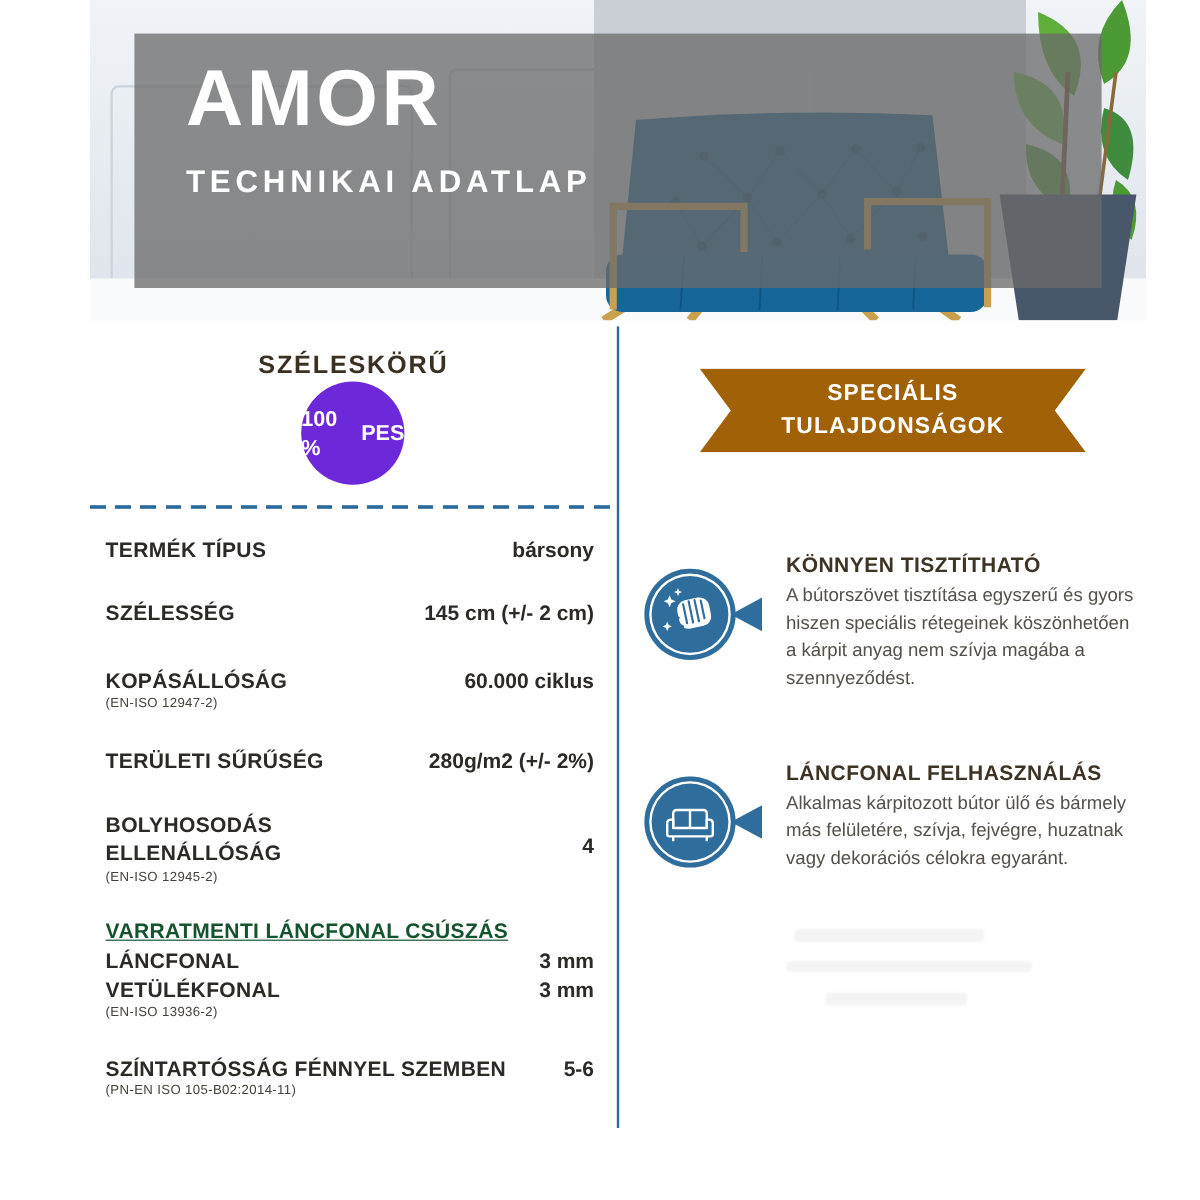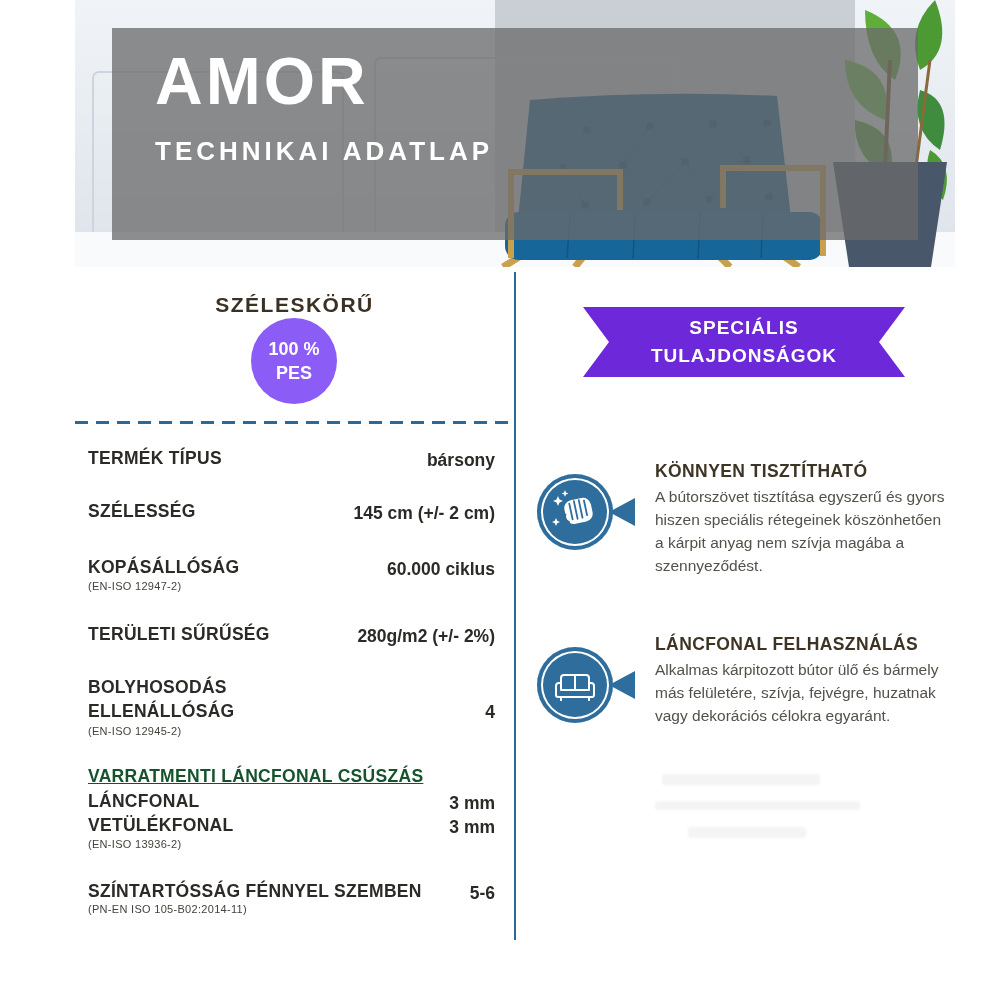--- a/index.html
+++ b/index.html
@@ -15,30 +15,30 @@
   .subtitle{margin-top:22px;font-size:26px;font-weight:700;color:#ffffff;letter-spacing:4px;}
   
   .v-divider{position:absolute;left:514px;top:272px;width:2px;height:676px;background:#2a6a9b;}
   .h-dashed{position:absolute;left:75px;top:421px;width:439px;height:3px;
             background:repeating-linear-gradient(90deg,#2a6a9b 0 13px,transparent 13px 21px);}
   .h-bottom{position:absolute;left:75px;top:948px;width:880px;height:3px;background:#2a6a9b;}
   
   .comp-heading{position:absolute;left:75px;top:293px;width:439px;text-align:center;
                 font-size:21px;font-weight:800;letter-spacing:1.5px;color:#3b3122;}
   .comp-badge{position:absolute;left:251px;top:318px;width:86px;height:86px;border-radius:50%;
-              background:#8b5cf6;display:flex;flex-direction:column;align-items:center;
+              background:#6d28d9;display:flex;flex-direction:row;align-items:center;
               justify-content:center;color:#ffffff;font-weight:800;font-size:18px;line-height:1.35;}
   .spec-row{position:absolute;left:88px;width:407px;display:flex;justify-content:space-between;
-            align-items:flex-end;}
+            align-items:center;}
   .spec-label{font-size:17.5px;font-weight:800;letter-spacing:0.3px;color:#2c2a26;line-height:1.35;}
   .spec-value{font-size:17.5px;font-weight:800;color:#2c2a26;text-align:right;white-space:nowrap;}
   .spec-norm{position:absolute;left:88px;font-size:11px;color:#45423c;letter-spacing:0.3px;}
   .seam-heading{position:absolute;left:88px;font-size:17.5px;font-weight:800;letter-spacing:0.3px;color:#14532d;text-decoration:underline;}
   
-  .ribbon{position:absolute;left:583px;top:307px;width:322px;height:70px;background:#6d28d9;
+  .ribbon{position:absolute;left:583px;top:307px;width:322px;height:70px;background:#a16207;
           clip-path:polygon(0 0,100% 0,calc(100% - 26px) 50%,100% 100%,0 100%,26px 50%);
           display:flex;flex-direction:column;align-items:center;justify-content:center;
           color:#ffffff;font-weight:800;font-size:19px;letter-spacing:1px;line-height:1.45;}
   .feature-icon{position:absolute;width:76px;height:76px;border-radius:50%;background:#2e6d9c;
                 box-shadow:inset 0 0 0 4px #2e6d9c, inset 0 0 0 6px #ffffff;}
   .feature-icon svg{position:absolute;left:8px;top:8px;}
   .feature-pointer{position:absolute;width:0;height:0;border-top:14px solid transparent;
                    border-bottom:14px solid transparent;border-right:26px solid #2e6d9c;}
   .feature-title{position:absolute;left:655px;font-size:17.5px;font-weight:800;
                  letter-spacing:0.4px;color:#3e3425;}

